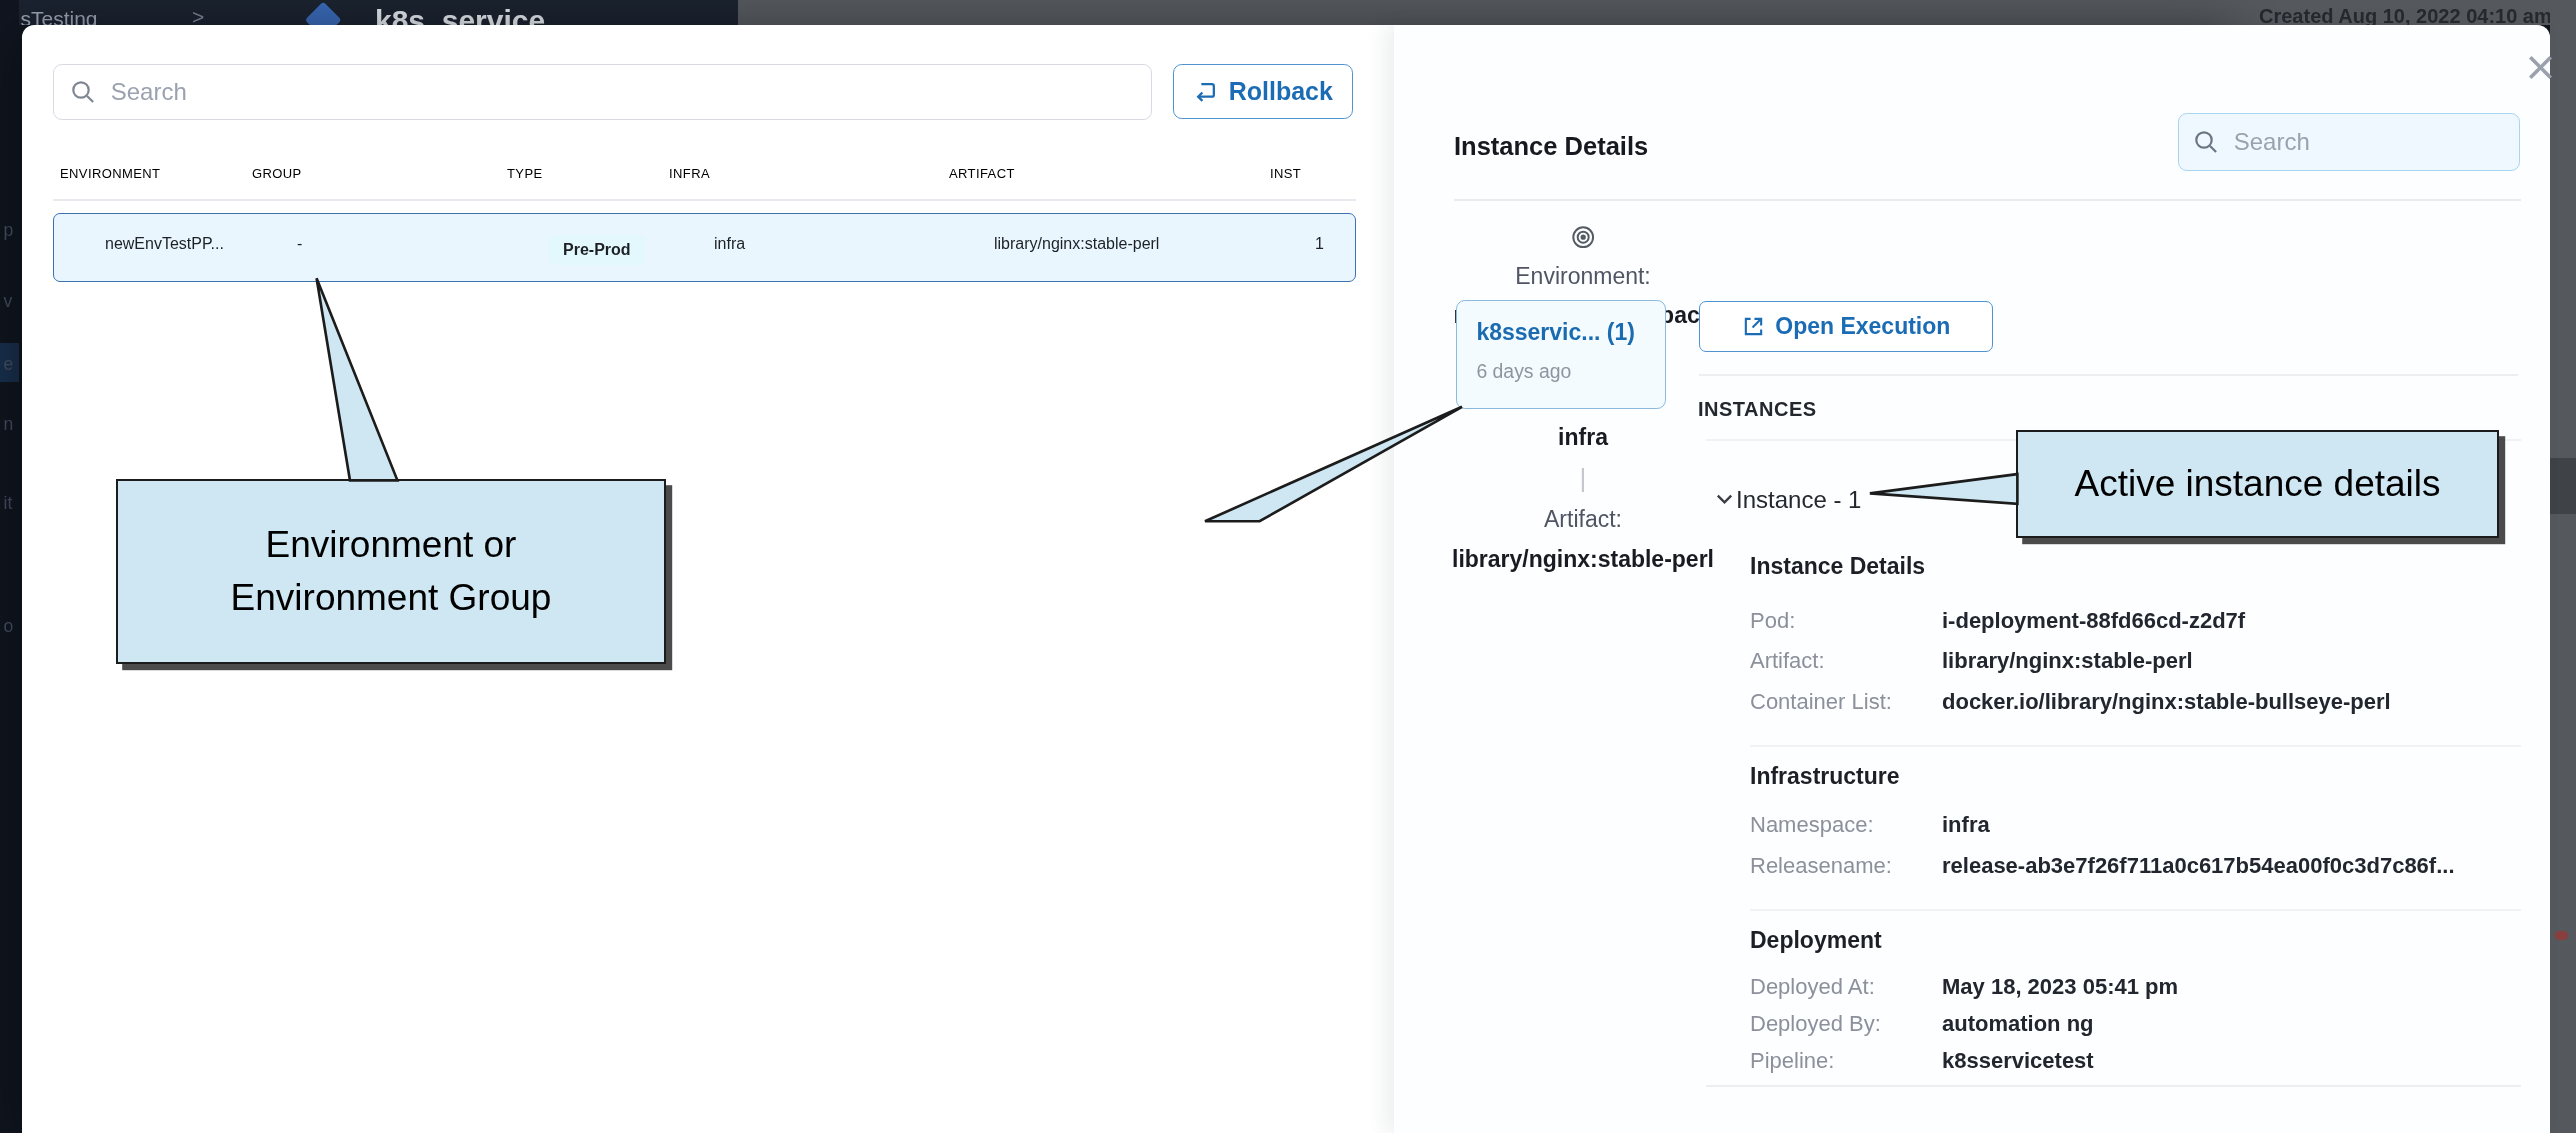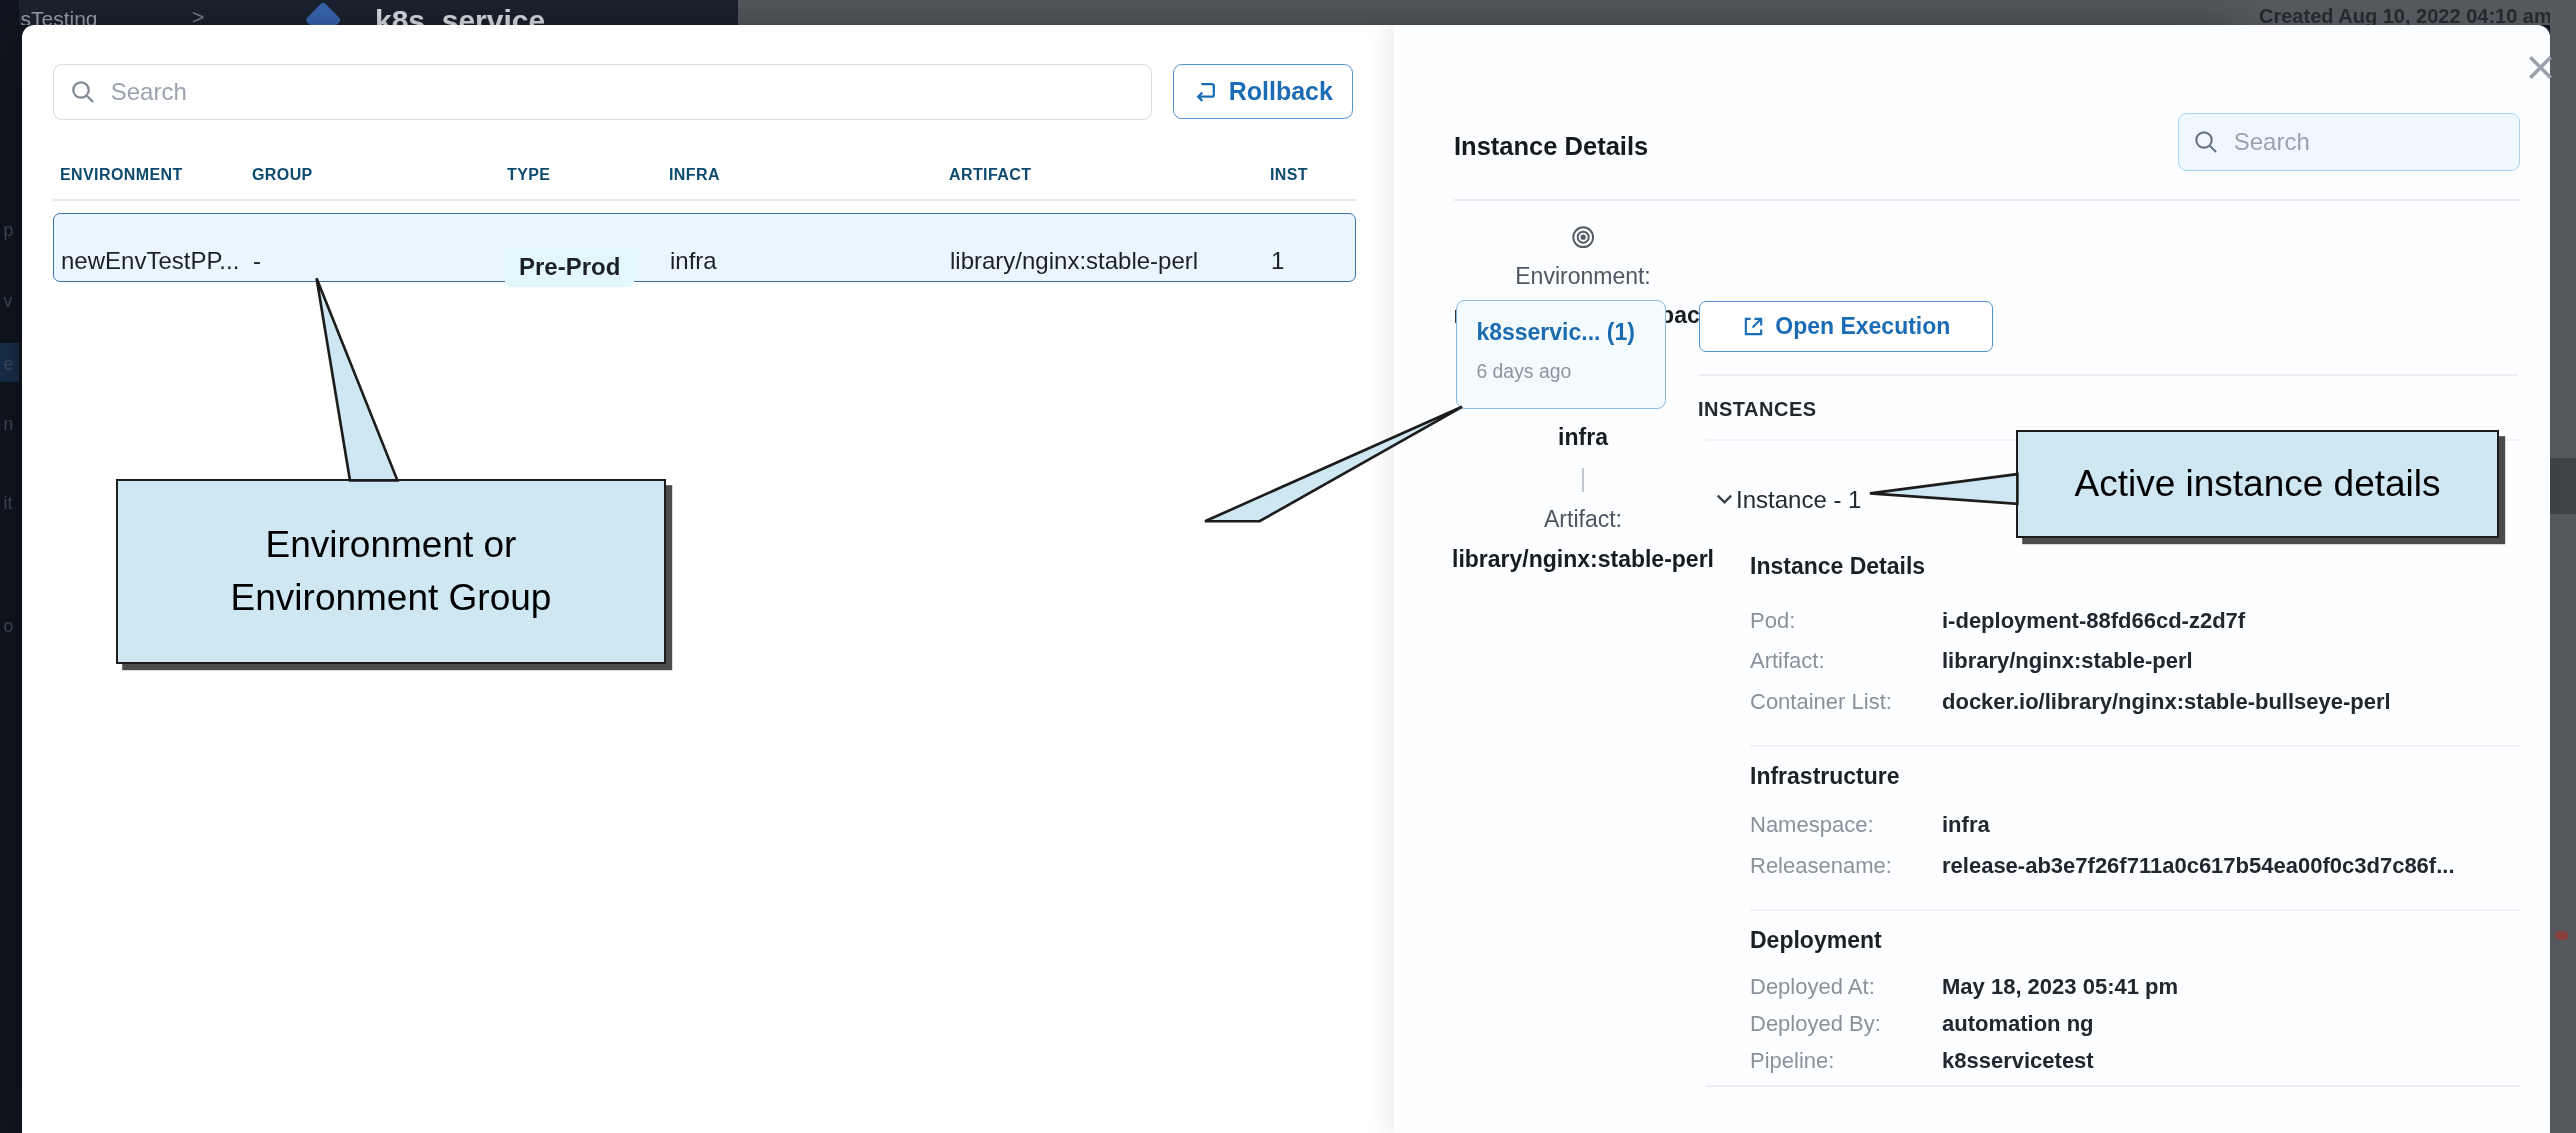--- a/index.html
+++ b/index.html
@@ -29,26 +29,26 @@
   .search-box{position:absolute;display:flex;align-items:center;gap:12.3px;background:#fff;
               border:1.8px solid #d8dae3;border-radius:8.8px;box-sizing:border-box;}
   .search-left{left:31px;top:39px;width:1099px;height:56px;padding:0 16px;}
   .search-box input{border:none;outline:none;flex:1;font-size:24px;color:#22262e;background:transparent;
                     font-family:"Liberation Sans",sans-serif;}
   .search-box input::placeholder{color:#9aa2af;}
   .rollback-btn{position:absolute;left:1151px;top:39px;width:180px;height:55px;display:flex;align-items:center;
                 justify-content:center;gap:10.6px;background:#fff;border:1.8px solid #4f94d1;border-radius:8.8px;
                 color:#1b6cb5;font-size:25px;font-weight:700;box-sizing:border-box;cursor:pointer;}
   .tbl-head{position:absolute;left:31px;top:141px;width:1303px;height:35px;}
-  .tbl-head span{position:absolute;top:0;font-size:16px;font-weight:700;color:#0c4a6e;letter-spacing:0.4px;}
+  .tbl-head span{position:absolute;top:0;font-size:13px;font-weight:400;color:#000000;letter-spacing:0.4px;}
   .h-env{left:7px}.h-group{left:199px}.h-type{left:454px}.h-infra{left:616px}.h-artifact{left:896px}.h-inst{left:1217px}
   .tbl-divider{position:absolute;left:31px;top:174px;width:1303px;height:1.8px;background:#e6e9ee;}
   .tbl-row{position:absolute;left:31px;top:188px;width:1303px;height:69px;background:#e9f6fe;
            border:1.8px solid #3c72ae;border-radius:7px;box-sizing:border-box;cursor:pointer;}
-  .tbl-row span{position:absolute;top:33px;font-size:24px;color:#1d2126;}
+  .tbl-row span{position:absolute;top:21px;font-size:16px;color:#1d2126;margin-left:44px;}
   .c-env{left:7px}.c-group{left:199px}.c-infra{left:616px}.c-artifact{left:896px}.c-inst{left:1217px}
   .badge{position:absolute;left:451px;top:16px;padding:6.2px 14px;background:#e2f8fc;color:#2dc5d7;
          font-size:19.4px;font-weight:700;border-radius:5.3px;}
 
   
   .drawer{position:absolute;left:1372px;top:0;width:1156px;height:1109px;background:#fdfeff;
           border-radius:0 12.3px 0 0;box-shadow:-8.8px 0 19.4px rgba(40,50,70,.08);}
   .close-x{position:absolute;left:1129px;top:25px;width:35px;height:35px;cursor:pointer;}
   .close-x svg{stroke:#9aa1ac;stroke-width:2.5;}
   .rp-title{position:absolute;left:60px;top:107px;font-size:25.5px;font-weight:700;color:#16191f;}

